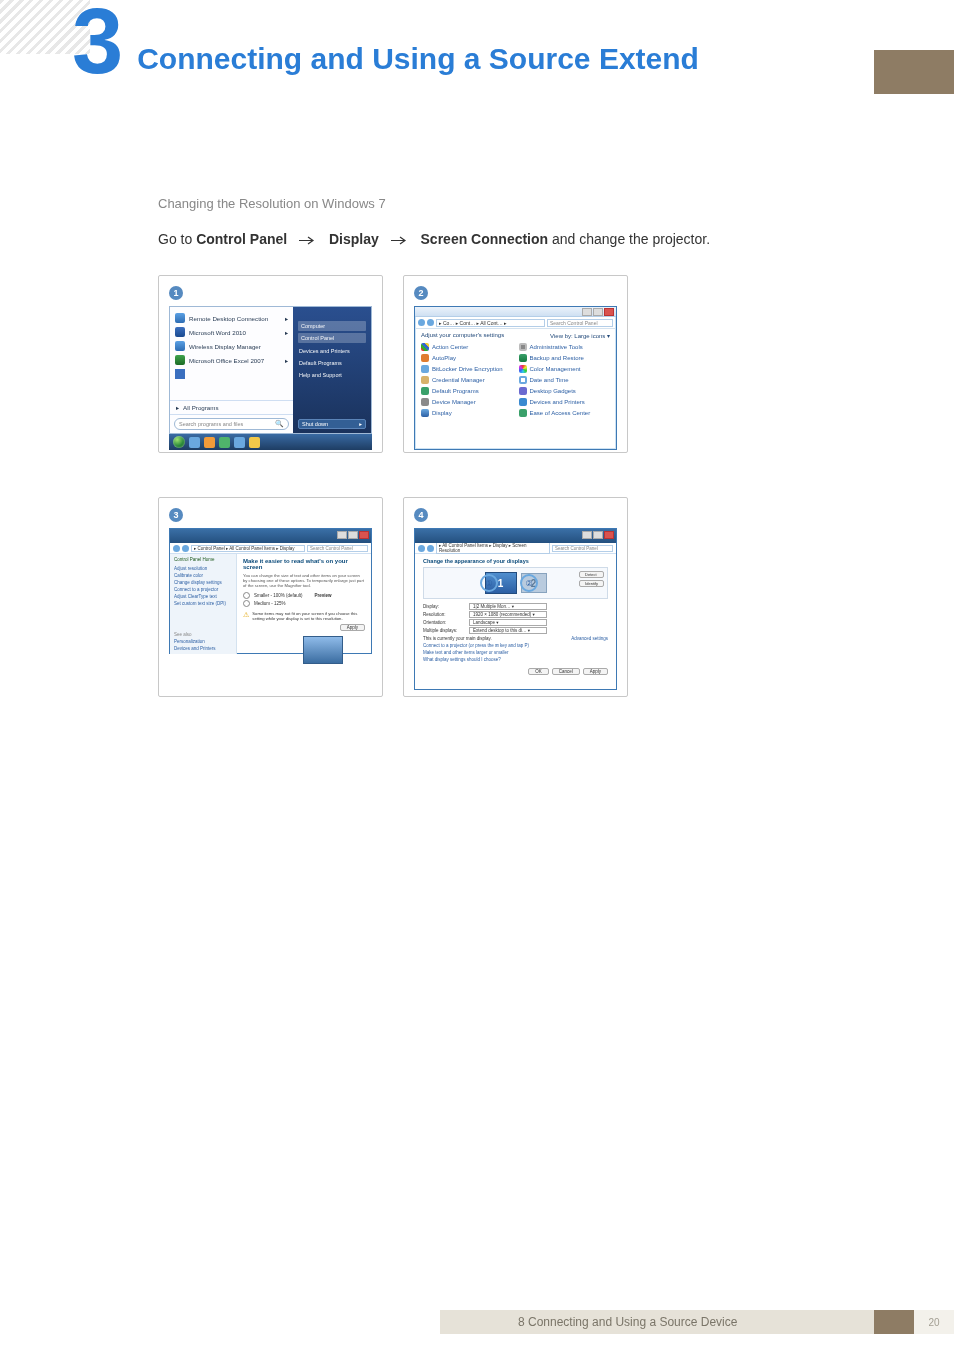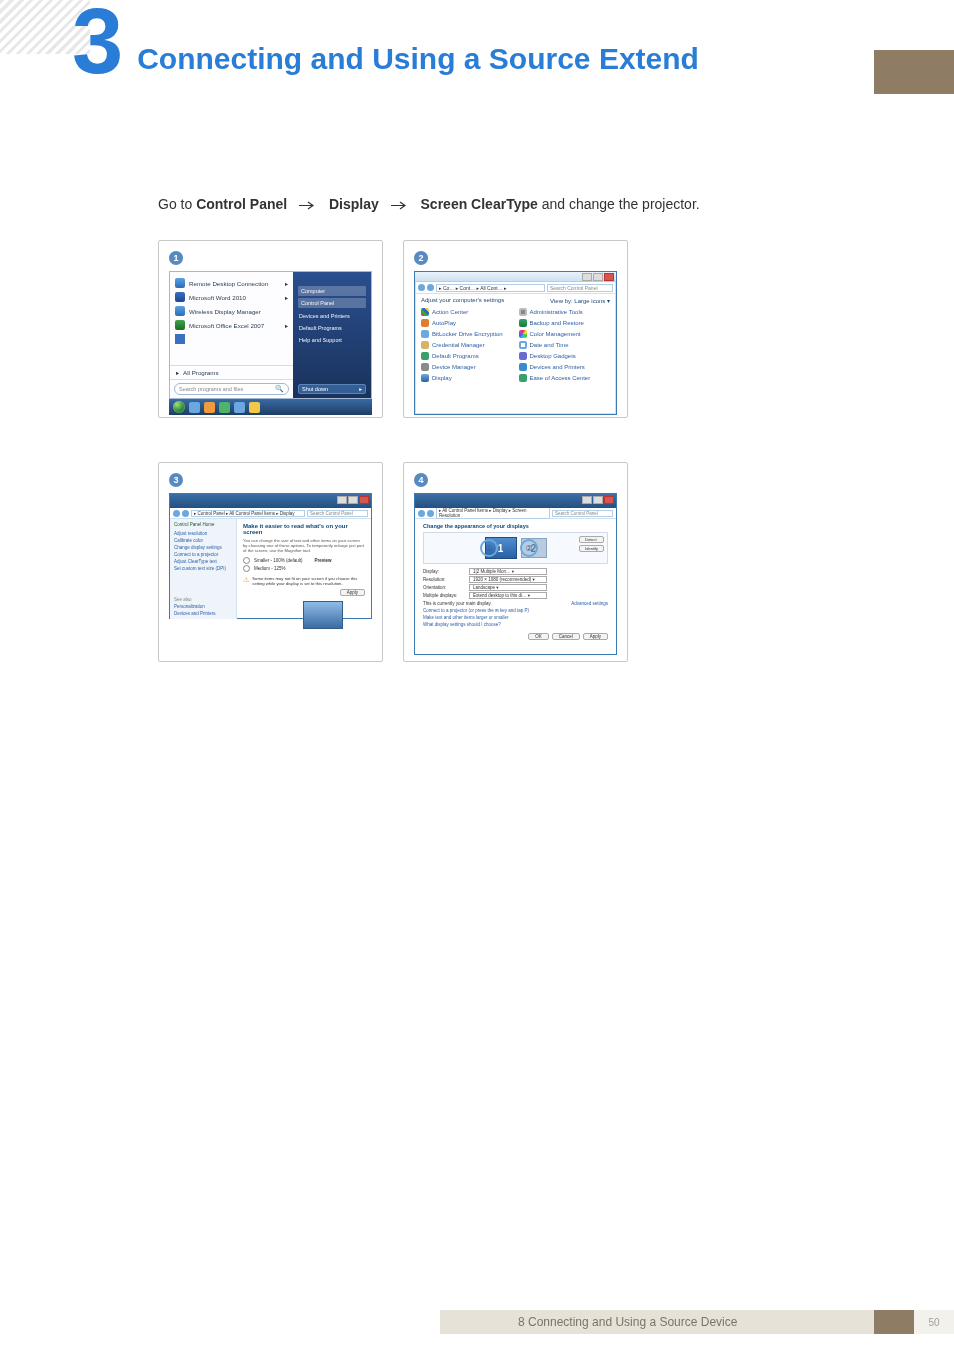--- a/index.html
+++ b/index.html
@@ -216,36 +216,37 @@
 
 <div class="hatch"></div>
 <div class="tan-tab"></div>
 
 <div class="chapter">
   <div class="chapter-num">3</div>
   <div class="chapter-title">Connecting and Using a Source Extend</div>
 </div>
 
 <div class="content">
+  <div class="sub1">Changing the Resolution on Windows 7</div>
 
   <div class="instr">
     <span>Go to </span>
     <span class="b">Control Panel</span>
     <span class="arrow">
       <svg width="18" height="9" viewBox="0 0 18 9">
           <path d="M0 4.5h13M9 1l5 3.5L9 8" fill="none" stroke="#333" stroke-width="1.2"></path>
         </svg>
     </span>
     <span class="b">Display</span>
     <span class="arrow">
       <svg width="18" height="9" viewBox="0 0 18 9">
           <path d="M0 4.5h13M9 1l5 3.5L9 8" fill="none" stroke="#333" stroke-width="1.2"></path>
         </svg>
     </span>
-    <span class="b">Screen ClearType</span>
+    <span class="b">Screen Connection</span>
     <span> and change the projector.</span>
   </div>
 
   <div class="grid">
 
     <div class="panel">
       <div class="badge">1</div>
       <div class="startmenu">
         <div class="sm-left">
           <div class="entries">
@@ -508,14 +509,14 @@
     </div>
 
   </div>
 </div>
 
 <div class="footer">
   <div class="bar">
     <span class="cap">8 Connecting and Using a Source Device</span>
   </div>
   <div class="tan"></div>
-  <div class="pg">50</div>
+  <div class="pg">20</div>
 </div>
 
 </body></html>

